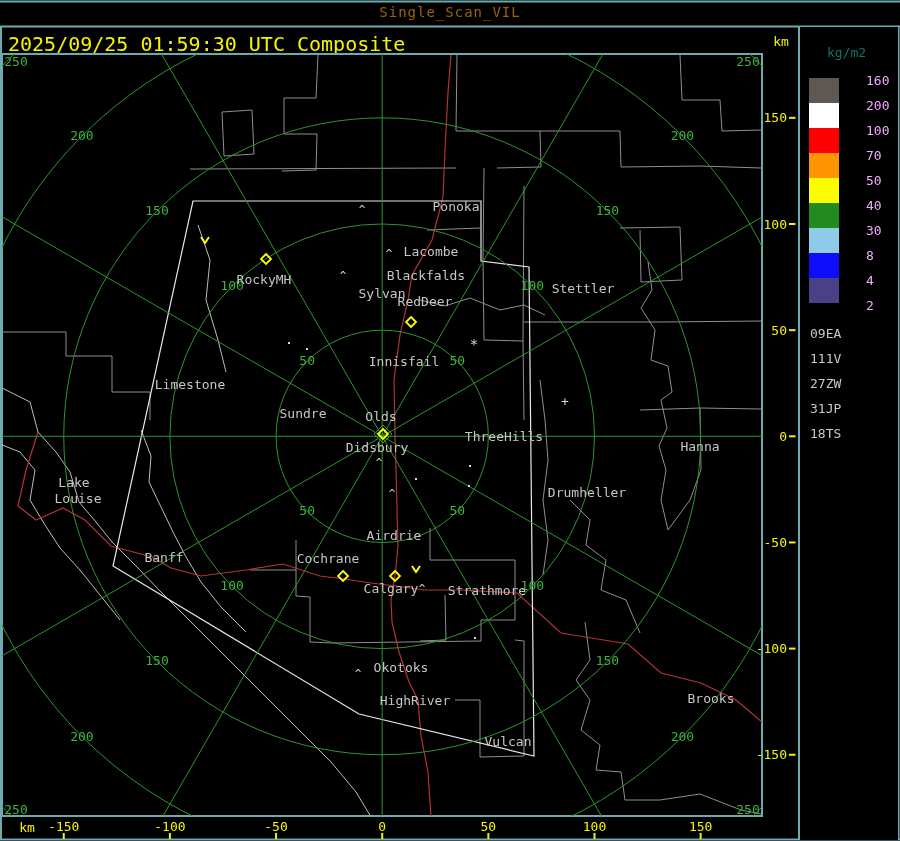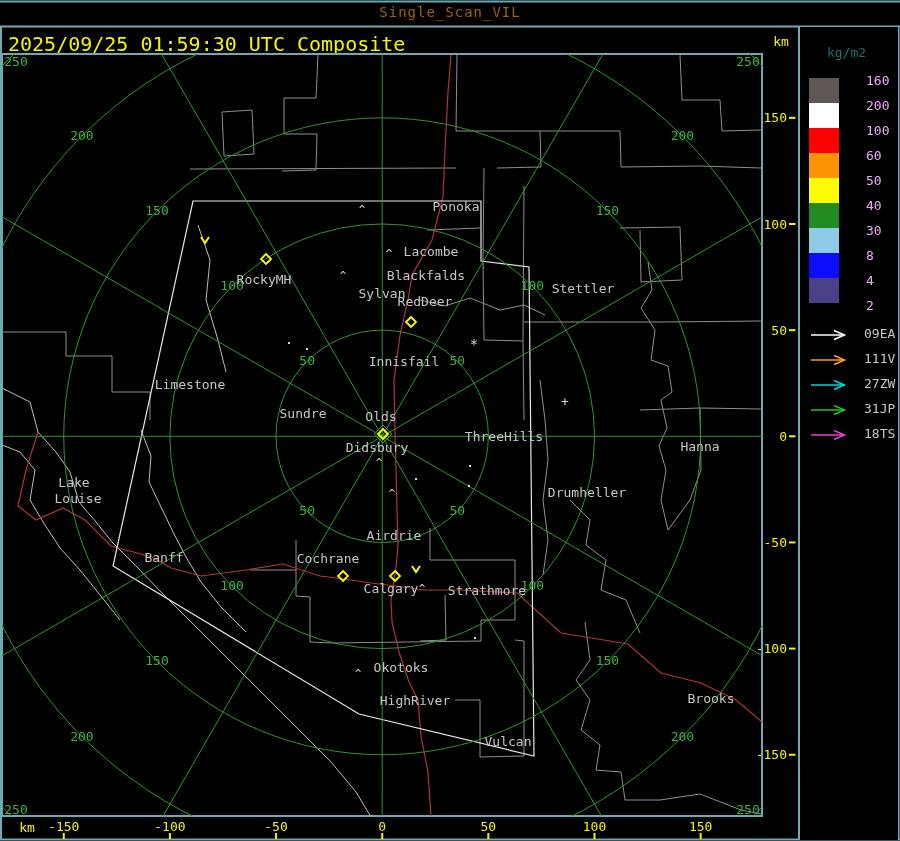--- a/index.html
+++ b/index.html
@@ -19,21 +19,21 @@
   .highway{stroke:#b23434;fill:none;stroke-width:1.2;}
   .coverage{stroke:#e8e8e8;fill:none;stroke-width:1.2;}
   .teal{stroke:#6fa9b2;stroke-width:2;fill:none;}
   
   #legend{left:800px;top:27px;width:98px;height:813px;background:#000;}
   #cb-units{position:absolute;left:27px;top:18px;color:#0f766e;font-size:13px;}
   #cb-swatches{position:absolute;left:9px;top:51px;width:30px;}
   .cb-swatch{width:30px;height:25px;}
   .cb-label{position:absolute;left:46px;color:#f0abfc;font-size:13px;height:13px;line-height:13px;margin-left:20px;}
   #radar-rows{position:absolute;left:10px;top:289px;width:88px;}
-  .radar-row{display:flex;align-items:flex-end;height:25px;gap:16px;}
+  .radar-row{display:flex;align-items:flex-start;height:25px;gap:10px;flex-direction:column;}
   .radar-id{color:#c8c8c8;font-size:13px;}
 </style>
 </head>
 <body>
 
 <div id="titlebar" class="abs">Single_Scan_VIL</div>
 <div id="timestamp" class="abs">2025/09/25 01:59:30 UTC Composite</div>
 
 <svg id="map-svg" class="abs" style="left:0;top:0;" width="900" height="841" viewBox="0 0 900 841">
   <defs>
@@ -259,20 +259,20 @@
         <svg width="38" height="12">
           <line x1="1" y1="6" x2="33" y2="6" stroke="#e743cd" stroke-width="1.5"></line>
           <polyline points="24,1.5 34.5,6 24,10.5" fill="none" stroke="#e743cd" stroke-width="1.5"></polyline>
         </svg>
         <span class="radar-id">18TS</span>
       </div>
     </div>
 <div class="cb-label" style="top: 47px;">160</div>
     <div class="cb-label" style="top: 72px;">200</div>
     <div class="cb-label" style="top: 97px;">100</div>
-    <div class="cb-label" style="top: 122px;">60</div>
+    <div class="cb-label" style="top: 122px;">70</div>
     <div class="cb-label" style="top: 147px;">50</div>
     <div class="cb-label" style="top: 172px;">40</div>
     <div class="cb-label" style="top: 197px;">30</div>
     <div class="cb-label" style="top: 222px;">8</div>
     <div class="cb-label" style="top: 247px;">4</div>
     <div class="cb-label" style="top: 272px;">2</div>
   </div>
 
 </body></html>

